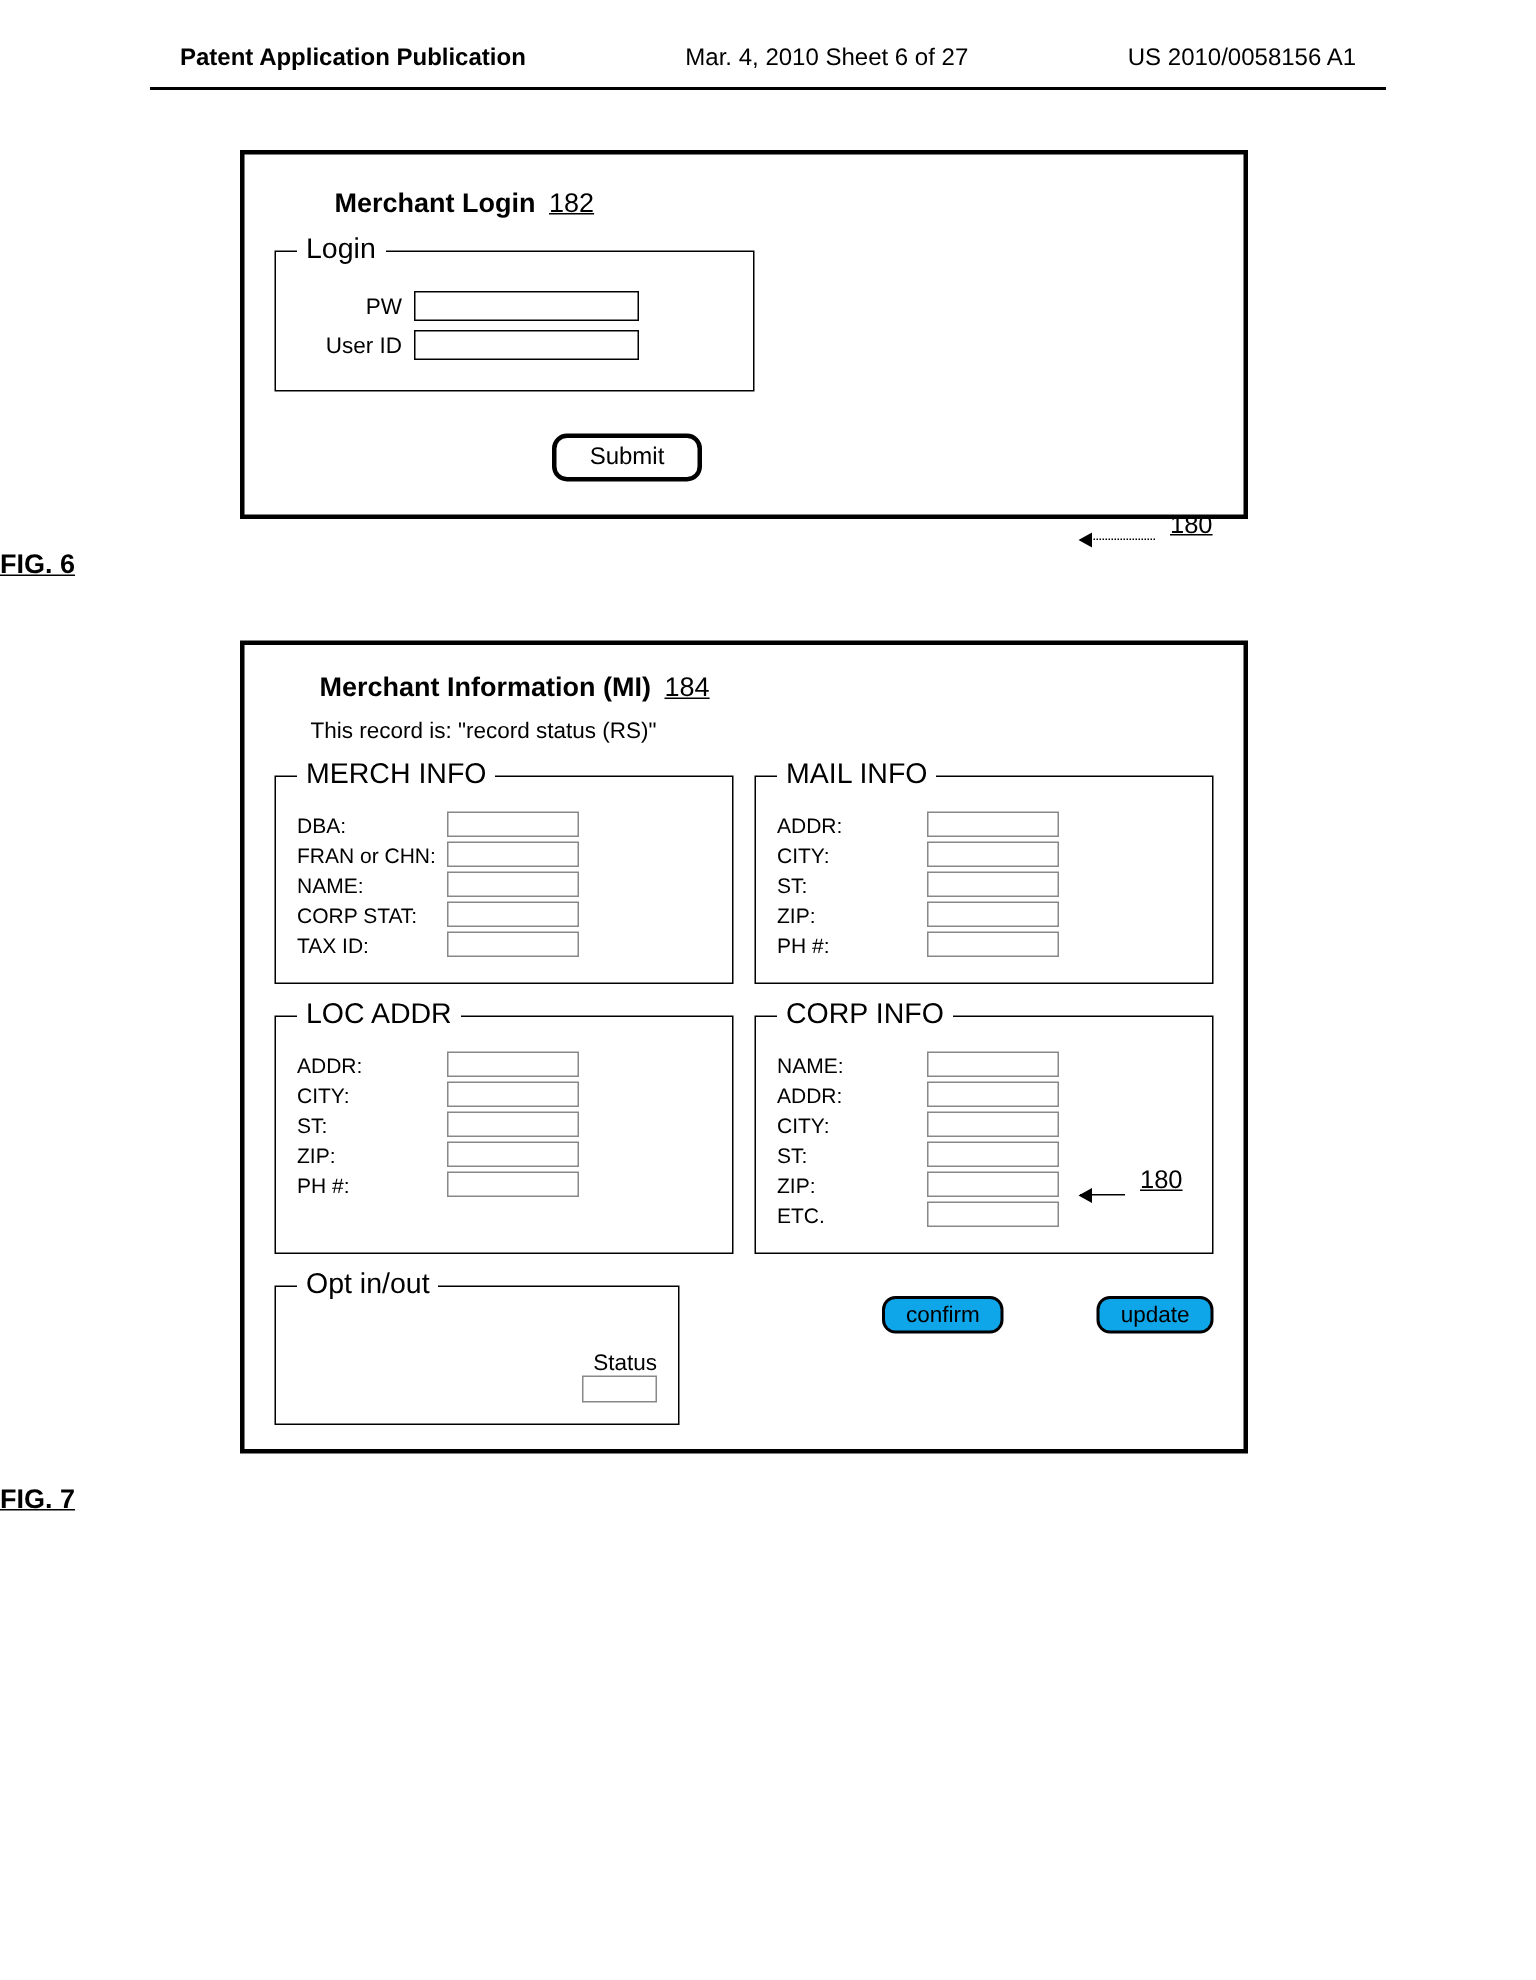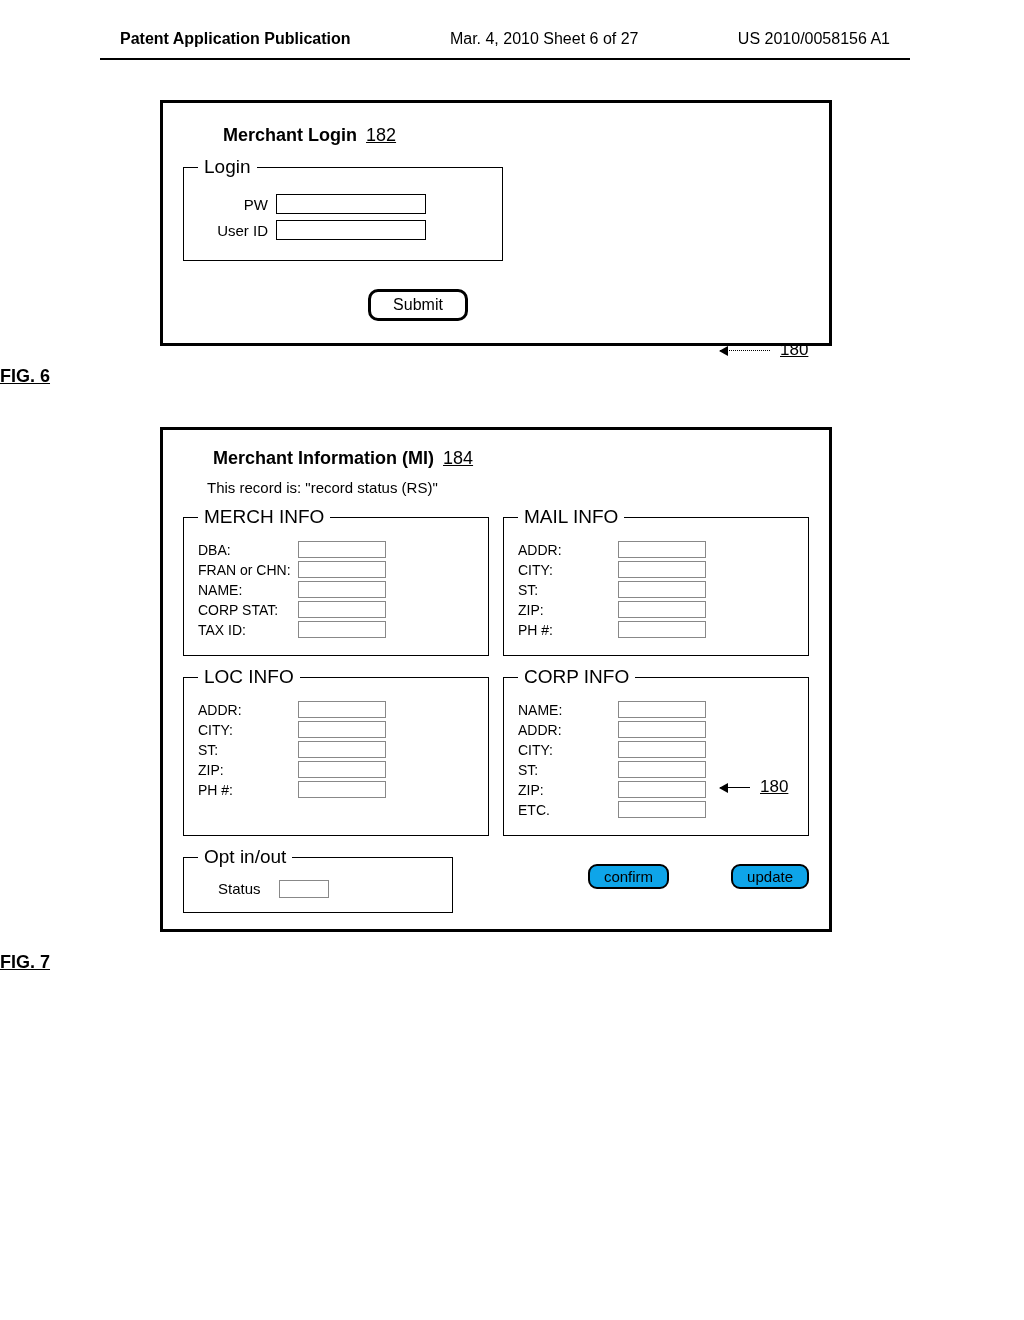--- a/index.html
+++ b/index.html
@@ -5,21 +5,21 @@
   body {
     font-family: Arial, Helvetica, sans-serif;
     background: #fff;
     margin: 0;
     padding: 0;
     width: 1024px;
   }
   .page {
     width: 1024px;
     position: relative;
-    padding: 30px 14px 40px 0;
+    padding: 30px 0 40px 0;
     box-sizing: border-box;
   }
   .header-row {
     display: flex;
     justify-content: space-between;
     font-size: 16px;
     padding: 0 120px 6px 120px;
     margin-bottom: 4px;
   }
   .header-row .left { font-weight: bold; }
@@ -99,21 +99,21 @@
   }
   .submit-wrap {
     text-align: center;
     margin-top: 28px;
     margin-left: 90px;
     width: 290px;
   }
   .callout {
     position: absolute;
     display: flex;
-    align-items: center;
+    align-items: flex-end;
     font-size: 17px;
   }
   .callout .arrow {
     width: 50px;
     border-top: 1.5px dotted #000;
     position: relative;
   }
   .callout .arrow::before {
     content: '';
     position: absolute;
@@ -160,23 +160,24 @@
     border: 1px solid #888;
   }
   .bottom-row {
     display: flex;
     gap: 14px;
     align-items: flex-start;
   }
   .opt-box { width: 240px; }
   .opt-row {
     display: flex;
-    align-items: flex-start;
-    margin: 2px 0 0 20px;
+    align-items: flex-end;
+    margin: 22px 0 0 20px;
     font-size: 15px;
+    flex-direction: column;
   }
   .opt-row .txt { width: 50px; height: 18px; margin-left: 18px; border:1px solid #888;}
   .btn-row {
     flex: 1;
     display: flex;
     justify-content: flex-end;
     align-items: flex-end;
     gap: 18px;
     padding-top: 18px;
   }
@@ -273,21 +274,21 @@
             </div>
           <div class="mini-row">
               <label>PH #:</label>
               <input class="txt" style="">
             </div>
         </fieldset>
       </div>
 
       <div class="grid2">
         <fieldset class="box">
-          <legend>LOC INFO</legend>
+          <legend>LOC ADDR</legend>
           <div class="mini-row">
               <label>ADDR:</label>
               <input class="txt" style="">
             </div>
           <div class="mini-row">
               <label>CITY:</label>
               <input class="txt" style="">
             </div>
           <div class="mini-row">
               <label>ST:</label>

